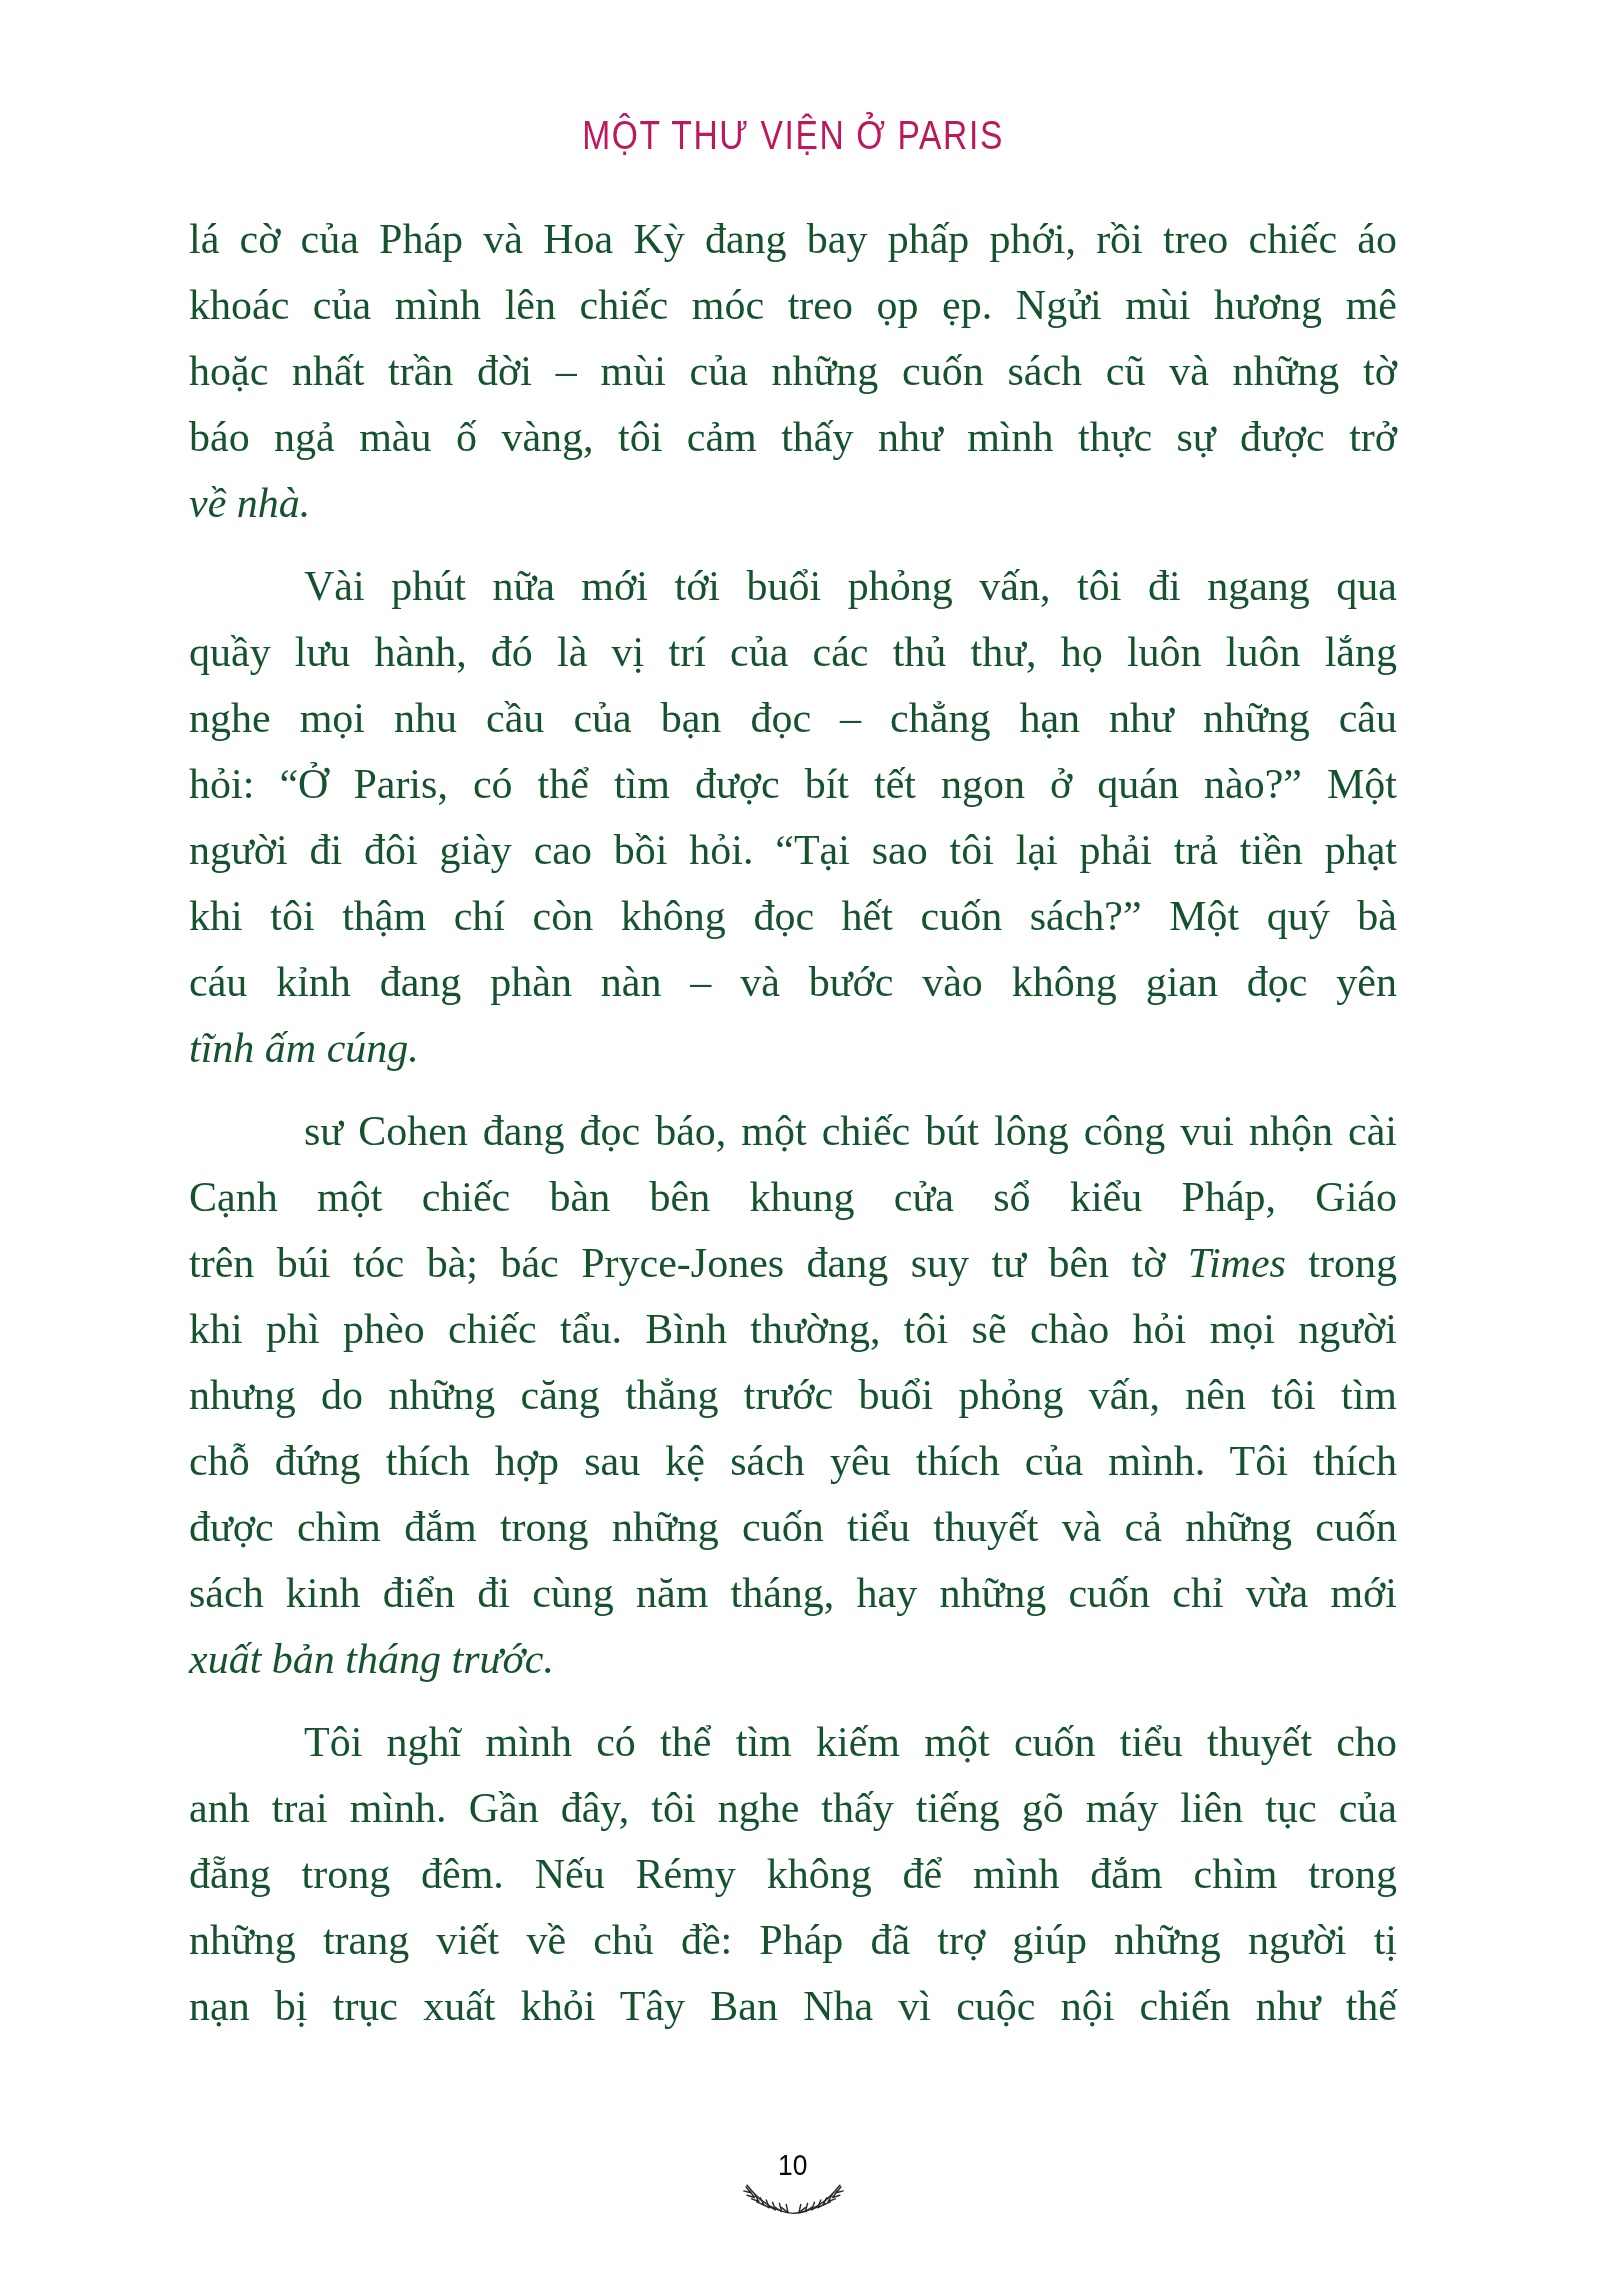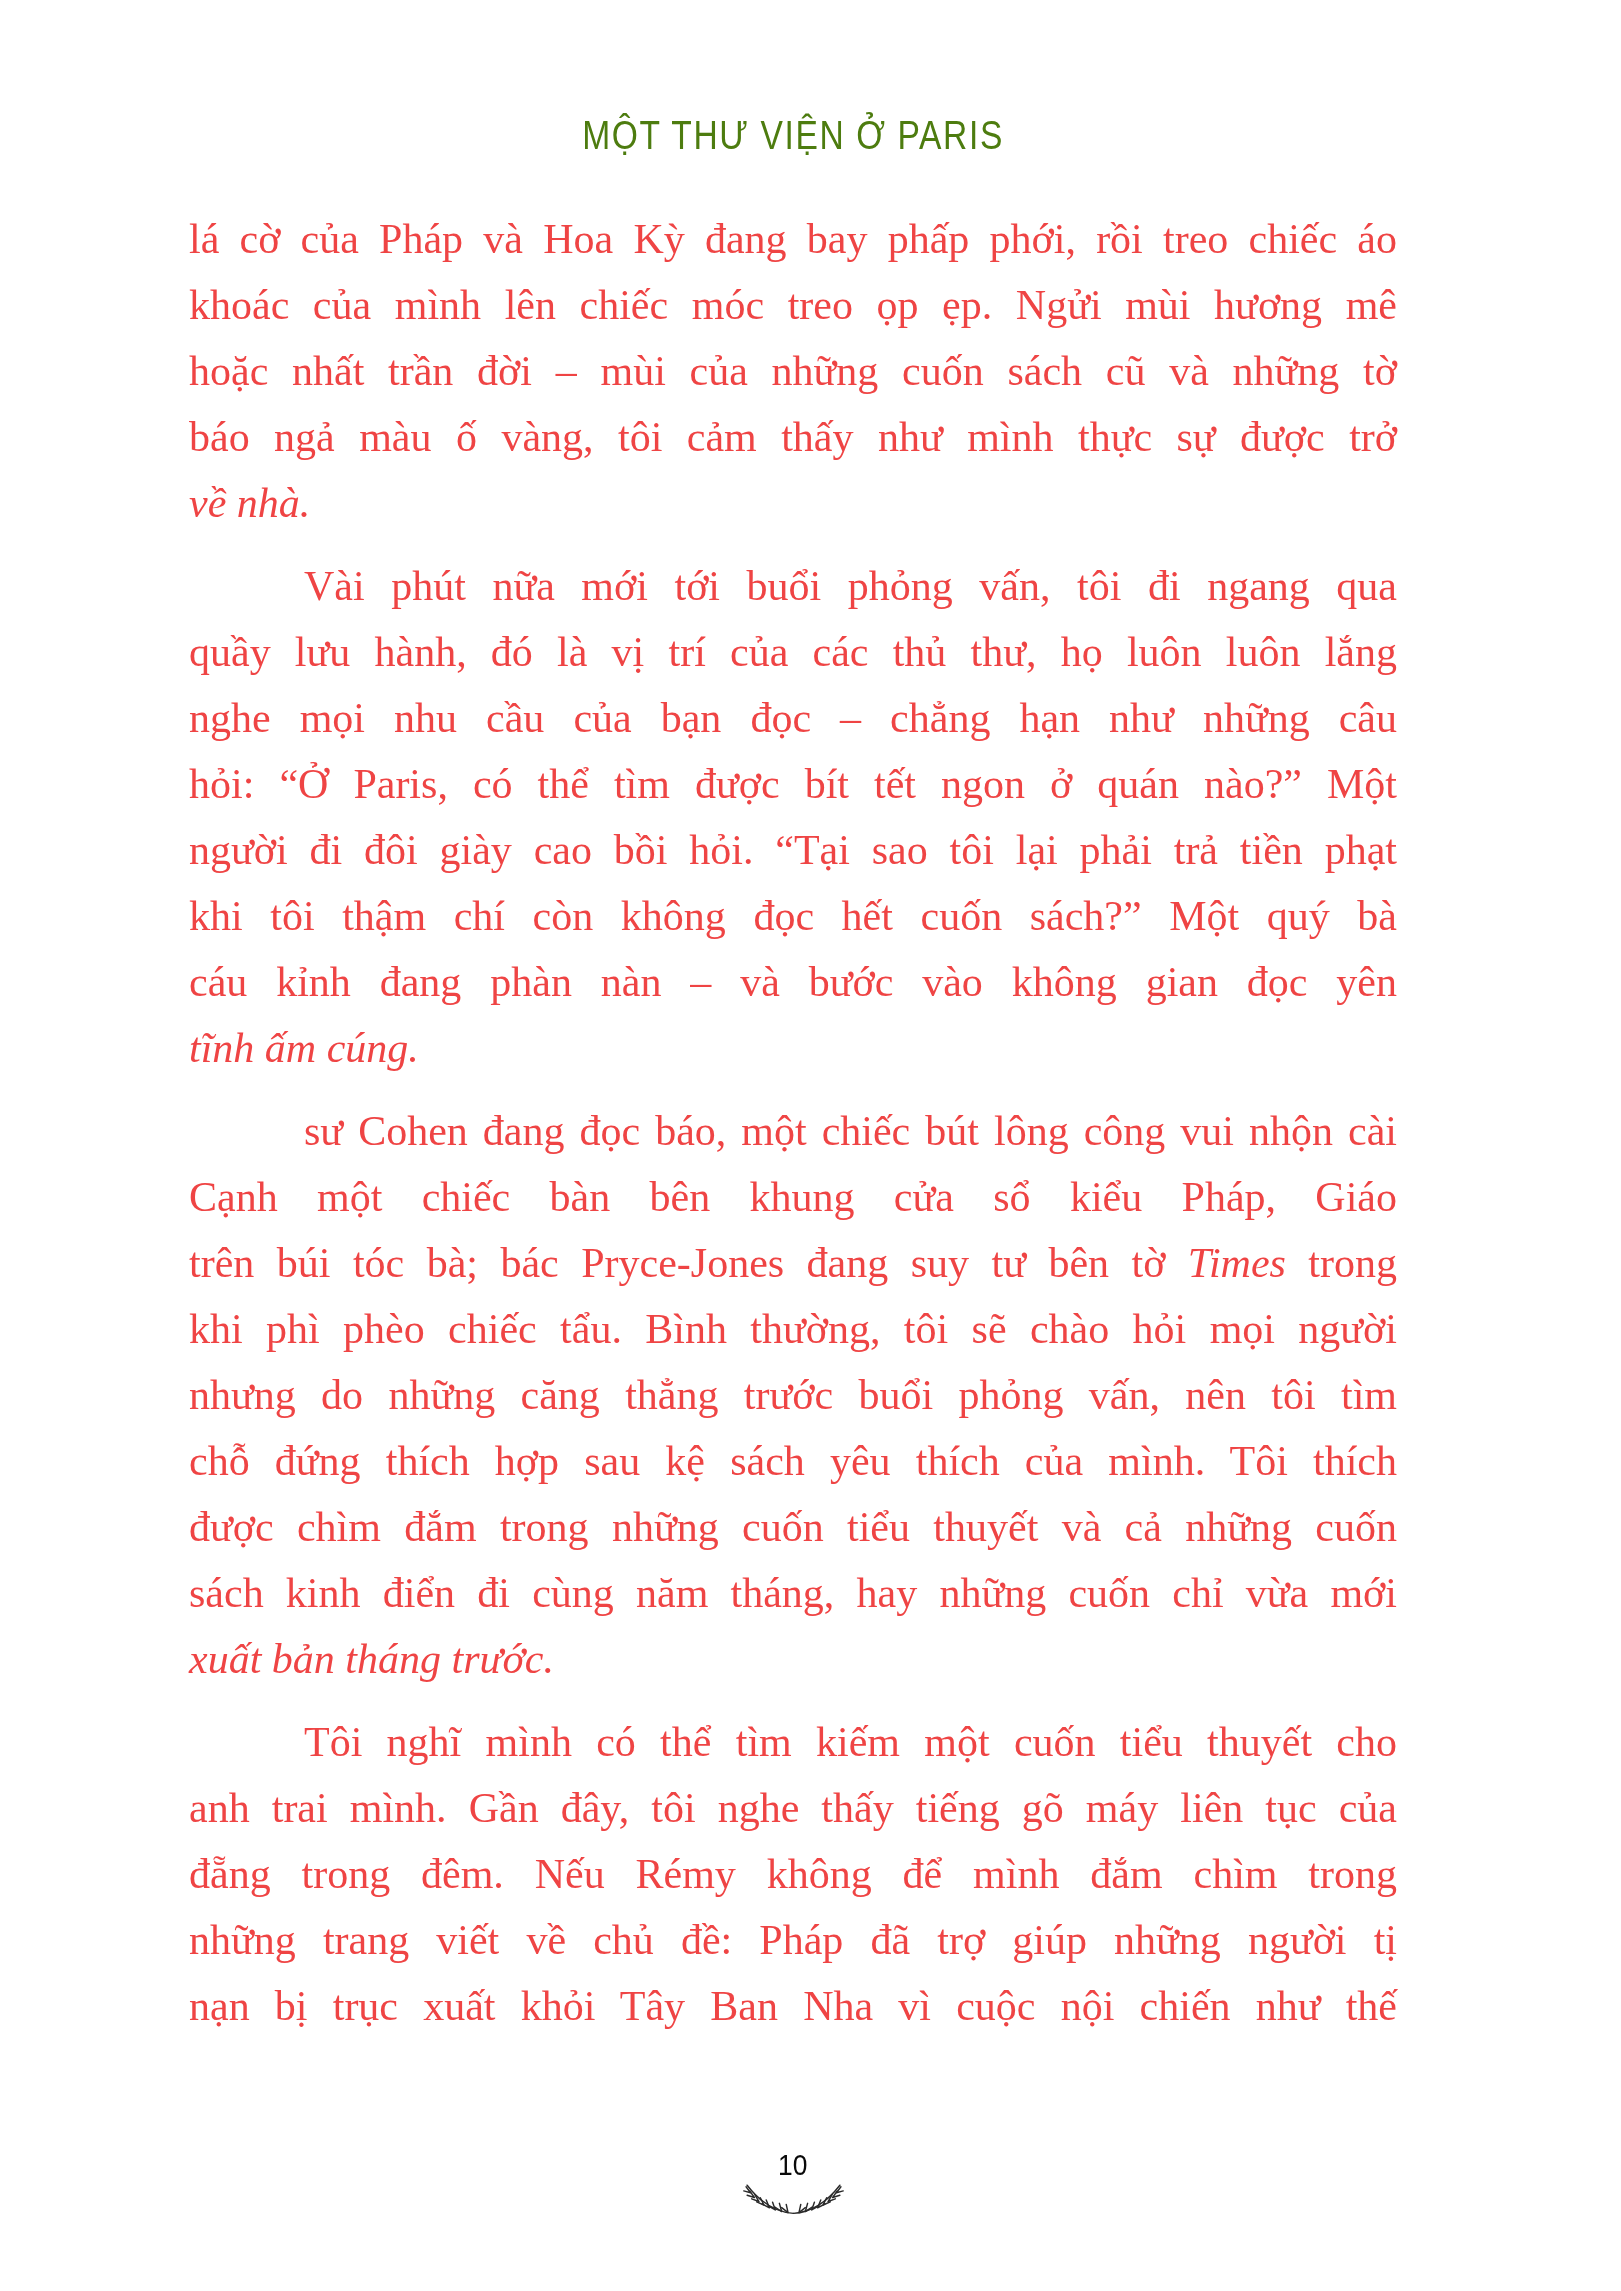--- a/index.html
+++ b/index.html
@@ -14,38 +14,38 @@
   .running-header {
     position: absolute;
     left: 189px;
     top: 115px;
     width: 1208px;
     text-align: center;
     font-family: "Liberation Sans", sans-serif;
     font-size: 40px;
     font-weight: 500;
     letter-spacing: 1.9px;
-    color: #4d7c0f;
+    color: #be185d;
     line-height: 1;
     white-space: nowrap;
   }
   .running-header .squeeze {
     display: inline-block;
     transform: scaleX(0.84);
     transform-origin: center;
   }
   .body-text {
     position: absolute;
     left: 189px;
     top: 206px;
     width: 1208px;
     font-family: "Liberation Serif", "DejaVu Serif", serif;
     font-size: 42px;
     line-height: 66px;
-    color: #ef4444;
+    color: #14532d;
   }
   .para + .para { margin-top: 17px; }
   .line {
     text-align: justify;
     text-align-last: justify;
   }
   .line.no-just { text-align-last: left; font-style: italic; }
   .para.indent .line:first-child { padding-left: 115px; }
   .it { font-style: italic; }
   .page-number {

